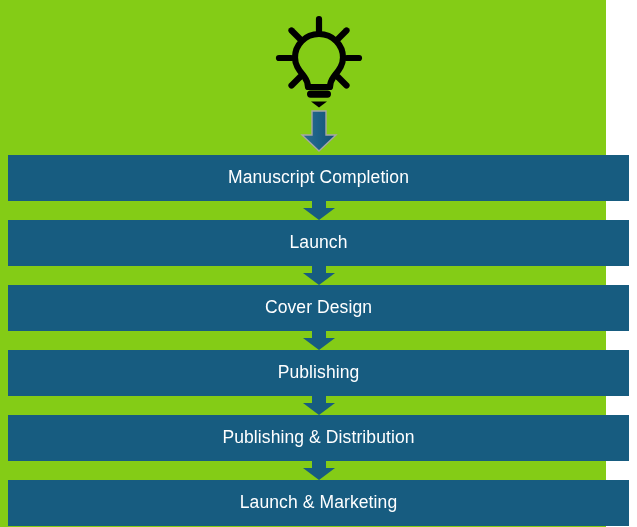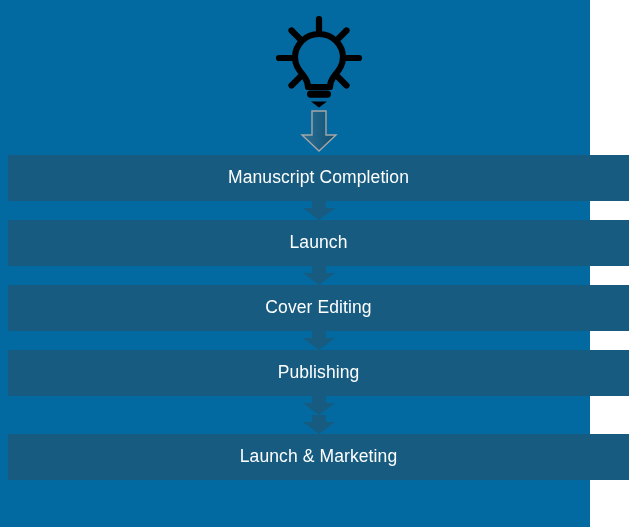--- a/index.html
+++ b/index.html
@@ -12,21 +12,22 @@
     width: 637px;
     height: 527px;
     overflow: hidden;
     font-family: "Liberation Sans", sans-serif;
   }
 
   #flowchart {
     position: relative;
     width: 590px;
     height: 527px;
-    background: #0369a1;
+    background: #84cc16;
+    padding-left: 16px;
   }
 
   
   .bulb-wrap {
     position: absolute;
     left: 0;
     top: 14px;
     width: 637px;
     height: 94px;
     display: flex;
@@ -149,39 +150,42 @@
       <span class="bar-label">Launch</span>
     </div>
 
     <div class="connector">
       <svg width="34" height="19" viewBox="0 0 34 19" aria-hidden="true">
         <path d="M10 0 L24 0 L24 7 L33 7 L17 19 L1 7 L10 7 Z" fill="#175C80"></path>
       </svg>
     </div>
 
     <div class="bar">
-      <span class="bar-label">Cover Editing</span>
+      <span class="bar-label">Cover Design</span>
     </div>
 
     <div class="connector">
       <svg width="34" height="19" viewBox="0 0 34 19" aria-hidden="true">
         <path d="M10 0 L24 0 L24 7 L33 7 L17 19 L1 7 L10 7 Z" fill="#175C80"></path>
       </svg>
     </div>
 
     <div class="bar">
       <span class="bar-label">Publishing</span>
     </div>
 
     <div class="connector">
       <svg width="34" height="19" viewBox="0 0 34 19" aria-hidden="true">
         <path d="M10 0 L24 0 L24 7 L33 7 L17 19 L1 7 L10 7 Z" fill="#175C80"></path>
       </svg>
     </div>
 
+    <div class="bar">
+      <span class="bar-label">Publishing &amp; Distribution</span>
+    </div>
 
     <div class="connector">
       <svg width="34" height="19" viewBox="0 0 34 19" aria-hidden="true">
         <path d="M10 0 L24 0 L24 7 L33 7 L17 19 L1 7 L10 7 Z" fill="#175C80"></path>
       </svg>
     </div>
 
     <div class="bar">
       <span class="bar-label">Launch &amp; Marketing</span>
     </div>

